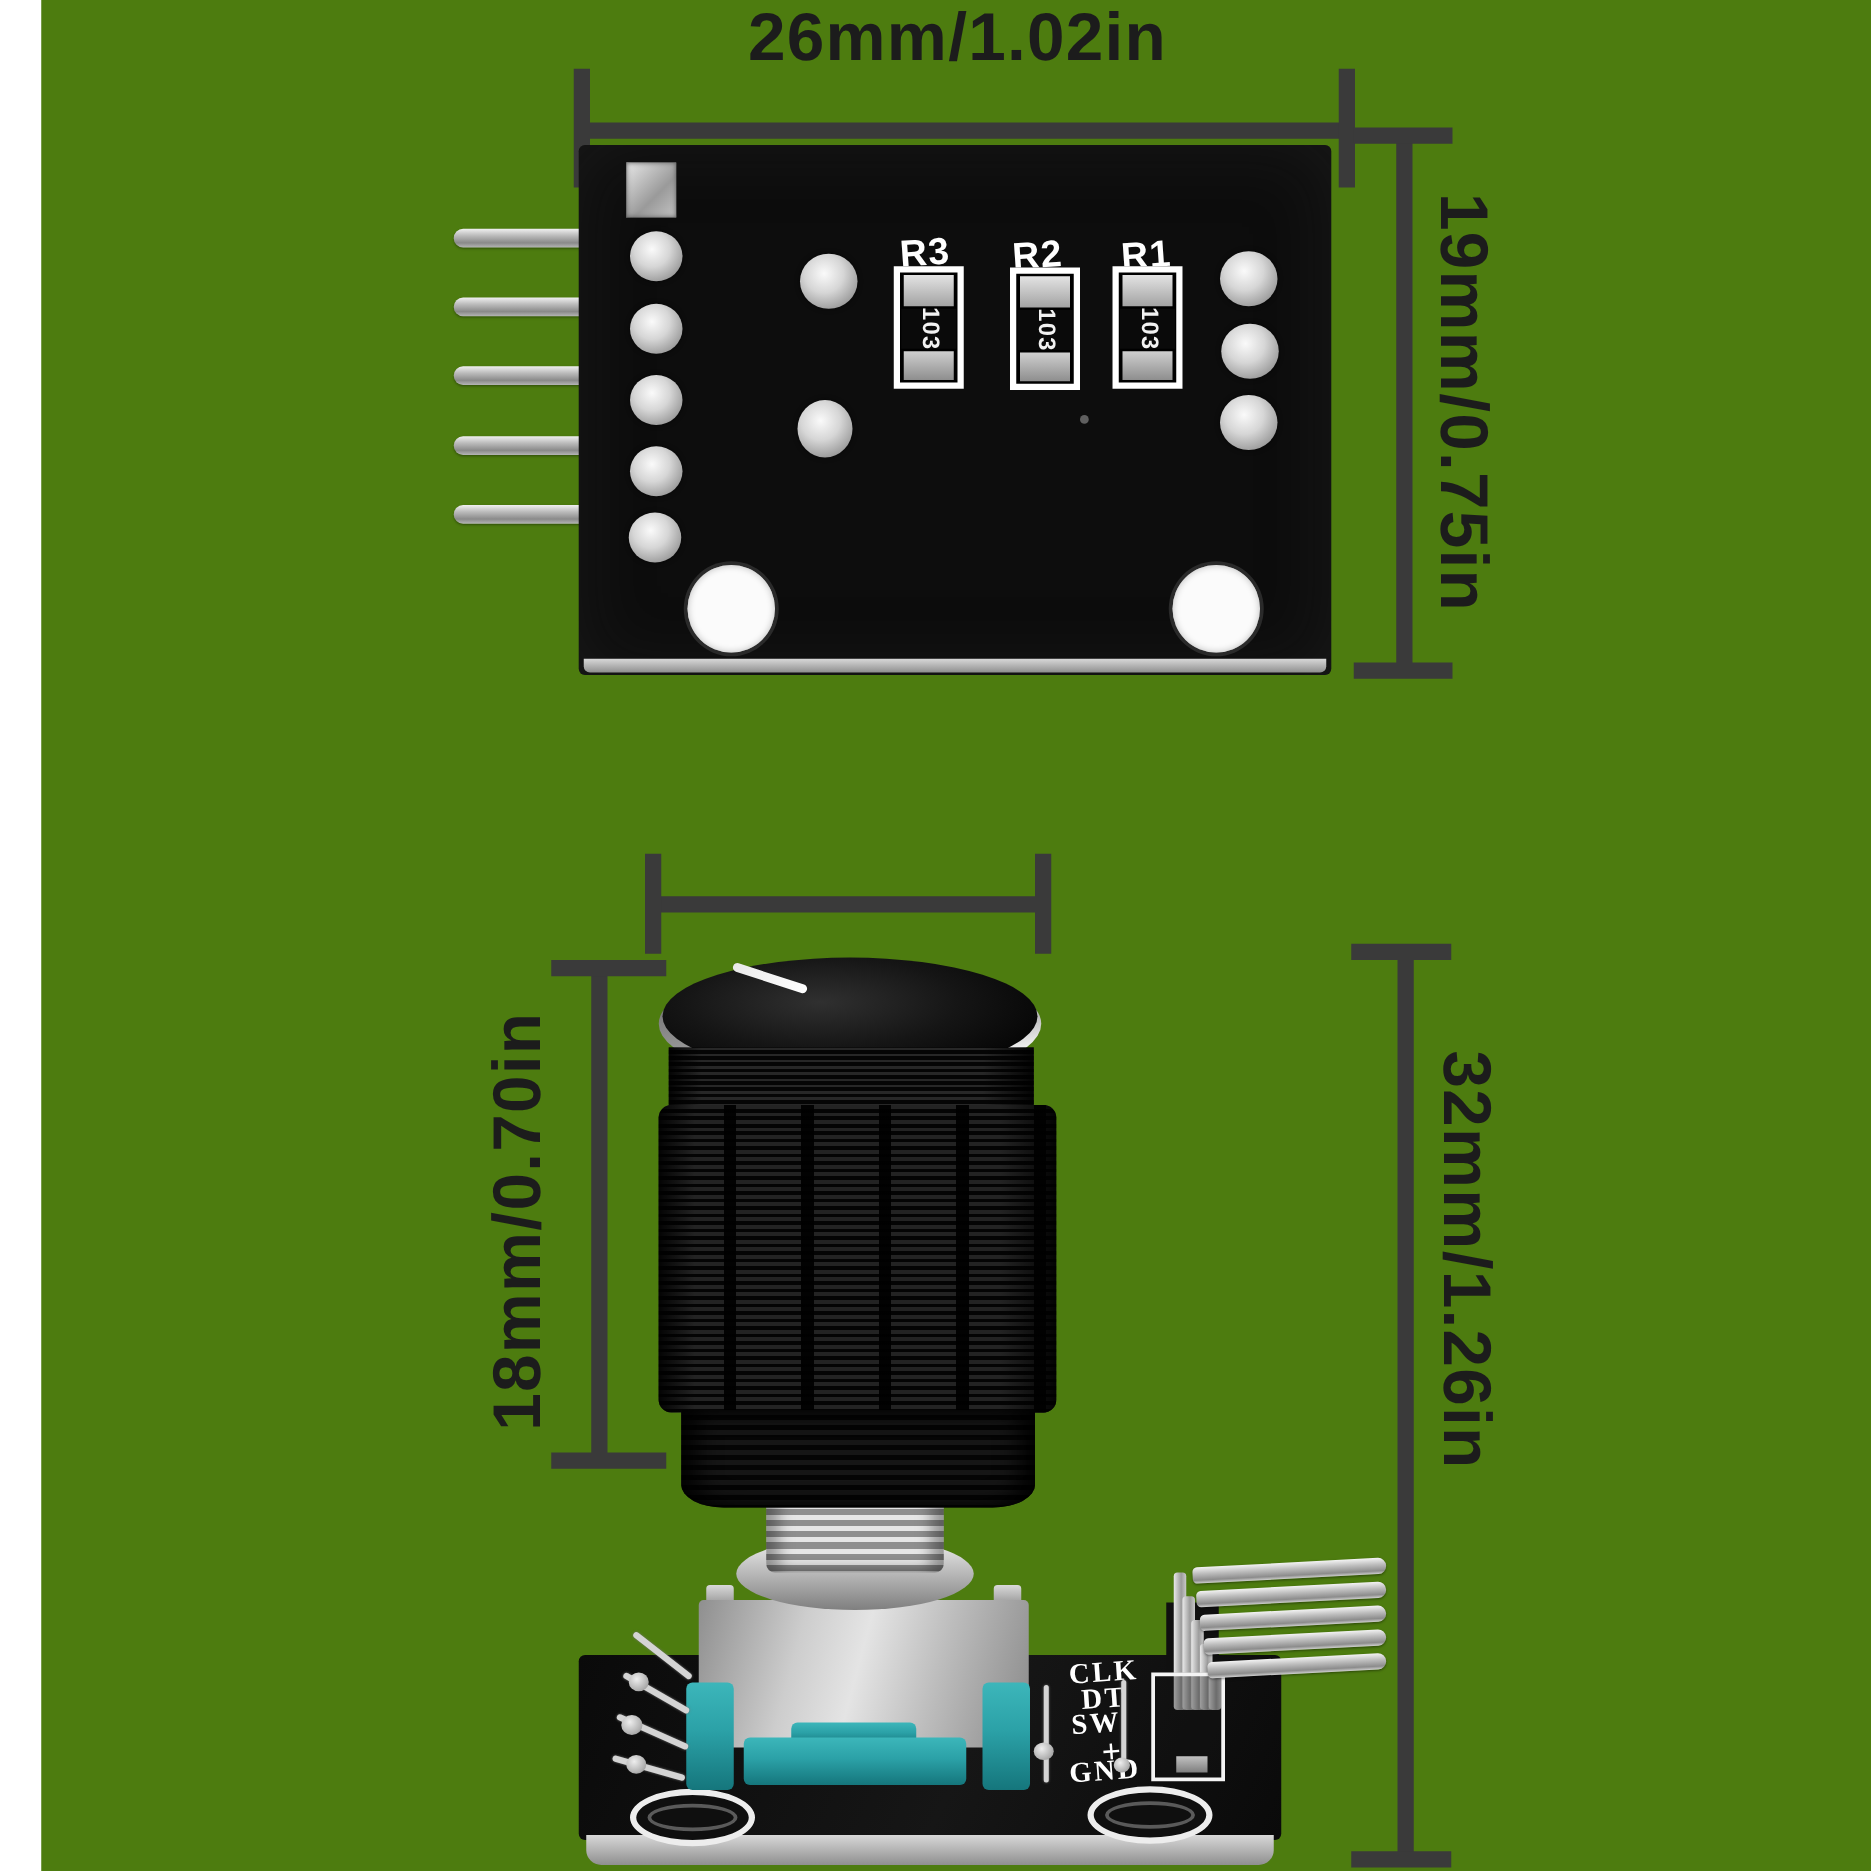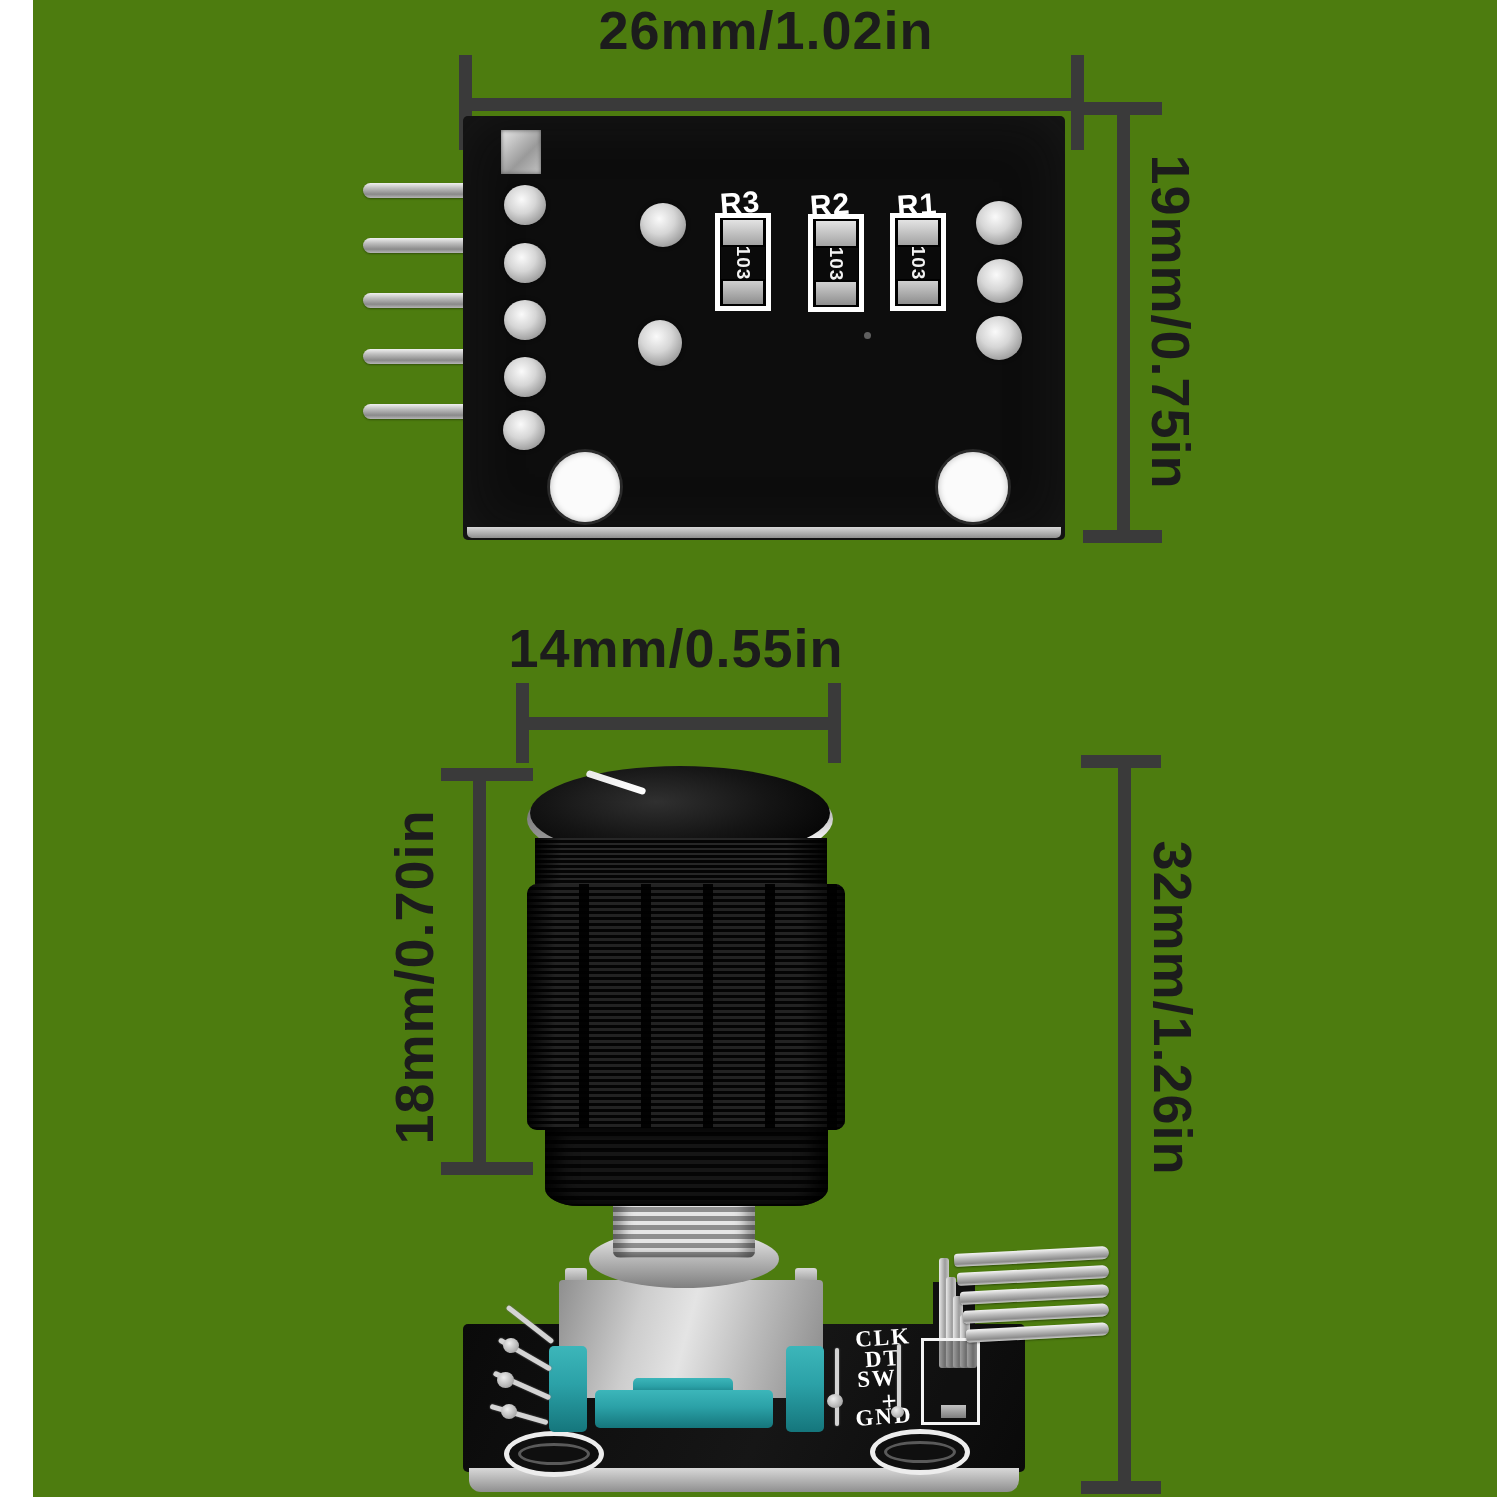--- a/index.html
+++ b/index.html
@@ -125,21 +125,20 @@
     <div class="pad"></div>
     <div class="chip">
         <span>103</span>
       </div>
     <div class="padb"></div>
   </div>
 
   <div class="abs hole" style="left:517px;top:452px;width:70px;height:70px;"></div>
   <div class="abs hole" style="left:905px;top:452px;width:70px;height:70px;"></div>
 
-  <div class="abs dim-label" style="left:393px;top:620px;width:500px;">14mm/0.55in</div>
   <div class="abs dim" style="left:489px;top:717px;width:310px;height:13px;"></div>
   <div class="abs dim" style="left:483px;top:683px;width:13px;height:80px;"></div>
   <div class="abs dim" style="left:795px;top:683px;width:13px;height:80px;"></div>
 
   <div class="abs dim" style="left:440px;top:776px;width:13px;height:392px;"></div>
   <div class="abs dim" style="left:408px;top:768px;width:92px;height:13px;"></div>
   <div class="abs dim" style="left:408px;top:1162px;width:92px;height:13px;"></div>
   <div class="abs dim-label rotm90" style="left:191px;top:949px;width:380px;">18mm/0.70in</div>
 
   <div class="abs dim" style="left:1085px;top:766px;width:13px;height:717px;"></div>

